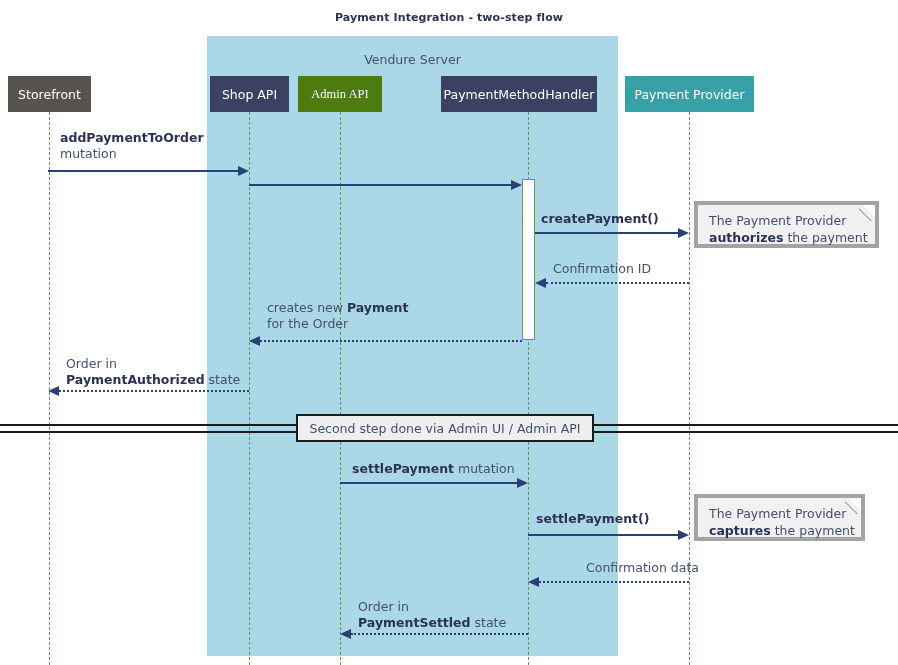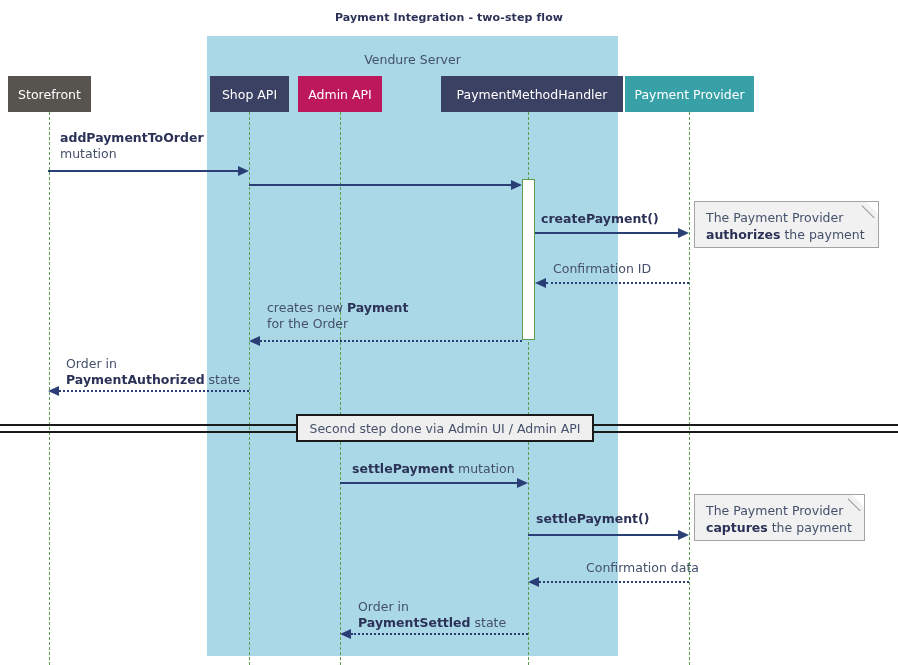--- a/index.html
+++ b/index.html
@@ -84,21 +84,21 @@
     font-size:12.5px;color:#44506b;
     line-height:16px;
     white-space:nowrap;
   }
   .msg-label b{color:#2c3257;font-weight:700;}
 
   
   .note{
     position:absolute;
     background:#f1f1f1;
-    border:1px solid #a3a3a3;
+    border:4px solid #a3a3a3;
     box-sizing:border-box;
     font-size:12.5px;color:#44506b;
     line-height:17px;
     padding:7px 10px 7px 11px;
     white-space:nowrap;
   }
   .note b{color:#2c3257;font-weight:700;}
   .note .fold{
     position:absolute;
     top:0;right:0;
@@ -155,25 +155,25 @@
   <div class="lifeline" style="left:689px;top:112px;height:553px;"></div>
 
   <div class="participant" style="left:8px;top:76px;width:83px;height:36px;background:#57534e;">
     <span>Storefront</span>
   </div>
 
   <div class="participant" style="left:210px;top:76px;width:79px;height:36px;background:#3b4163;">
     <span>Shop API</span>
   </div>
 
-  <div class="participant" style="left:298px;top:76px;width:84px;height:36px;background:#be185d;">
+  <div class="participant" style="left:298px;top:76px;width:84px;height:36px;background:#4d7c0f;font-family:Liberation Serif, serif;">
     <span>Admin API</span>
   </div>
 
-  <div class="participant" style="left:441px;top:76px;width:182px;height:36px;background:#3b4163;">
+  <div class="participant" style="left:441px;top:76px;width:156px;height:36px;background:#3b4163;">
     <span>PaymentMethodHandler</span>
   </div>
 
   <div class="participant" style="left:625px;top:76px;width:129px;height:36px;background:#38a1a8;">
     <span>Payment Provider</span>
   </div>
 
   <div class="activation" style="left:522px;top:179px;width:13px;height:161px;"></div>
 
   <div class="msg-label" style="left:60px;top:130px;">

